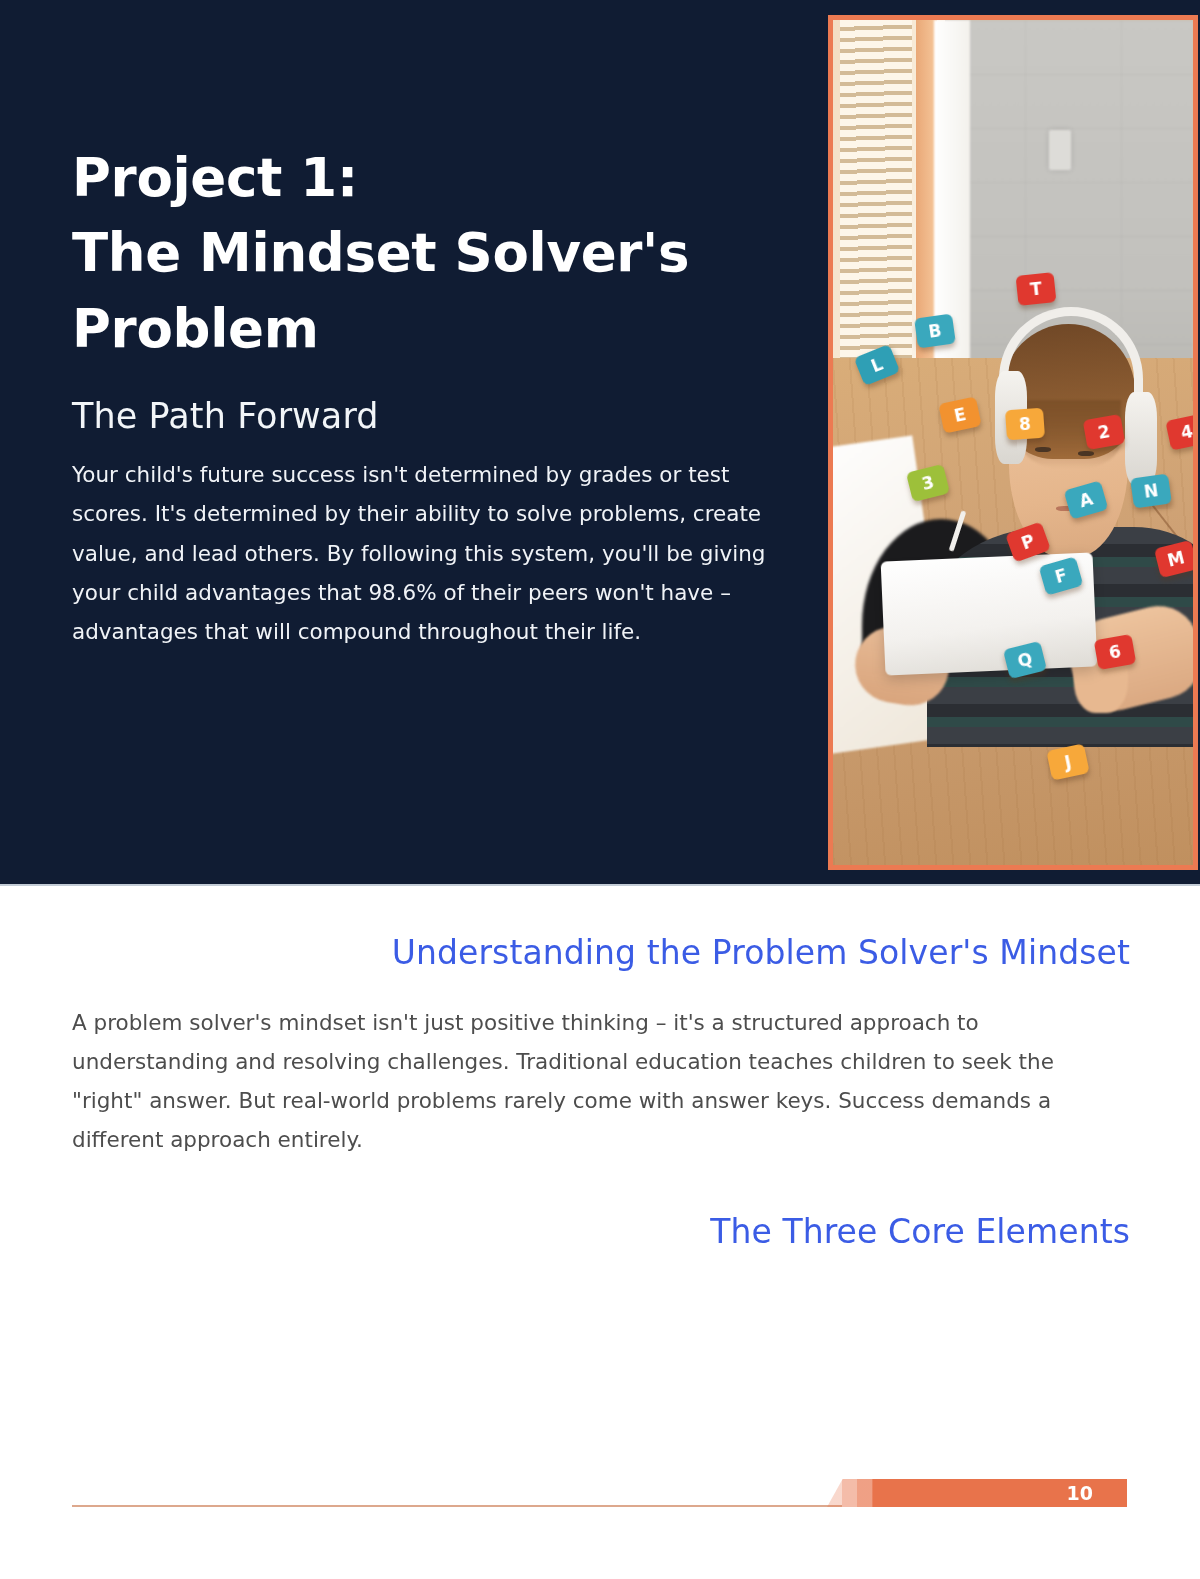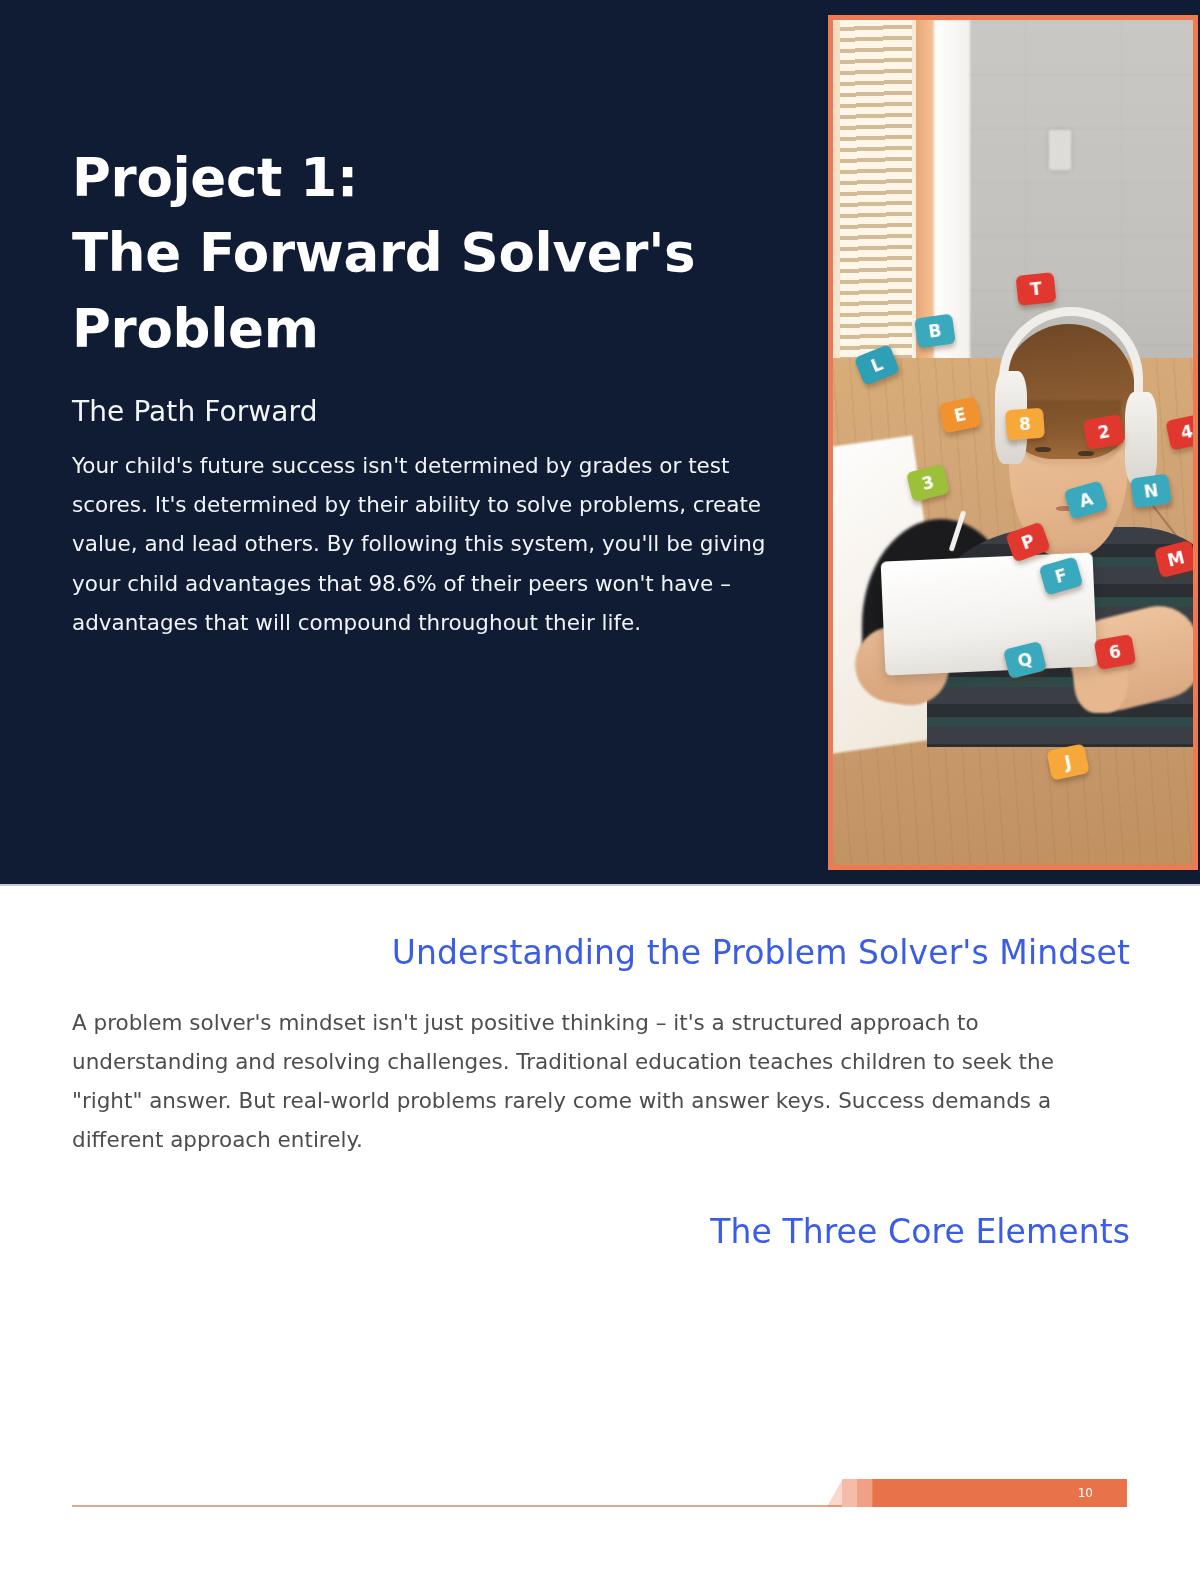--- a/index.html
+++ b/index.html
@@ -47,21 +47,21 @@
     font-weight: 700;
     font-size: 53px;
     line-height: 1.42;
     letter-spacing: -0.3px;
   }
   .title .line { display: block; white-space: pre; }
 
   .subhead {
     color: #f2f5f8;
     font-weight: 400;
-    font-size: 28px;
+    font-size: 35px;
     line-height: 1.3;
     margin-top: 28px;
     letter-spacing: 0.1px;
   }
 
   .hero-para {
     color: #f0f3f7;
     font-size: 21.5px;
     line-height: 1.82;
     margin-top: 16px;
@@ -391,35 +391,35 @@
       rgba(232,115,75,0.88) 75%, rgba(232,115,75,0.88) 100%);
     clip-path: polygon(26% 0, 100% 0, 100% 100%, 0 100%);
   }
   .page-num {
     position: absolute;
     right: 34px;
     top: 0;
     height: 40px;
     line-height: 28px;
     color: #ffffff;
-    font-size: 12px;
-    font-weight: 400;
+    font-size: 19px;
+    font-weight: 700;
   }
 </style>
 </head>
 <body>
 
 <div class="page">
 
   <div class="hero">
 
     <div class="hero-text">
       <h1 class="title">
         <span class="line">Project 1:</span>
-        <span class="line">The Forward Solver's</span>
+        <span class="line">The Mindset Solver's</span>
         <span class="line">Problem</span>
       </h1>
       <h2 class="subhead">The Path Forward</h2>
       <p class="hero-para">Your child's future success isn't determined by grades or test scores. It's determined by their ability to solve problems, create value, and lead others. By following this system, you'll be giving your child advantages that 98.6% of their peers won't have – advantages that will compound throughout their life.</p>
     </div>
 
     <div class="photo-frame">
       <div class="photo">
         <div class="wall"></div>
         <div class="wall-outlet"></div>

